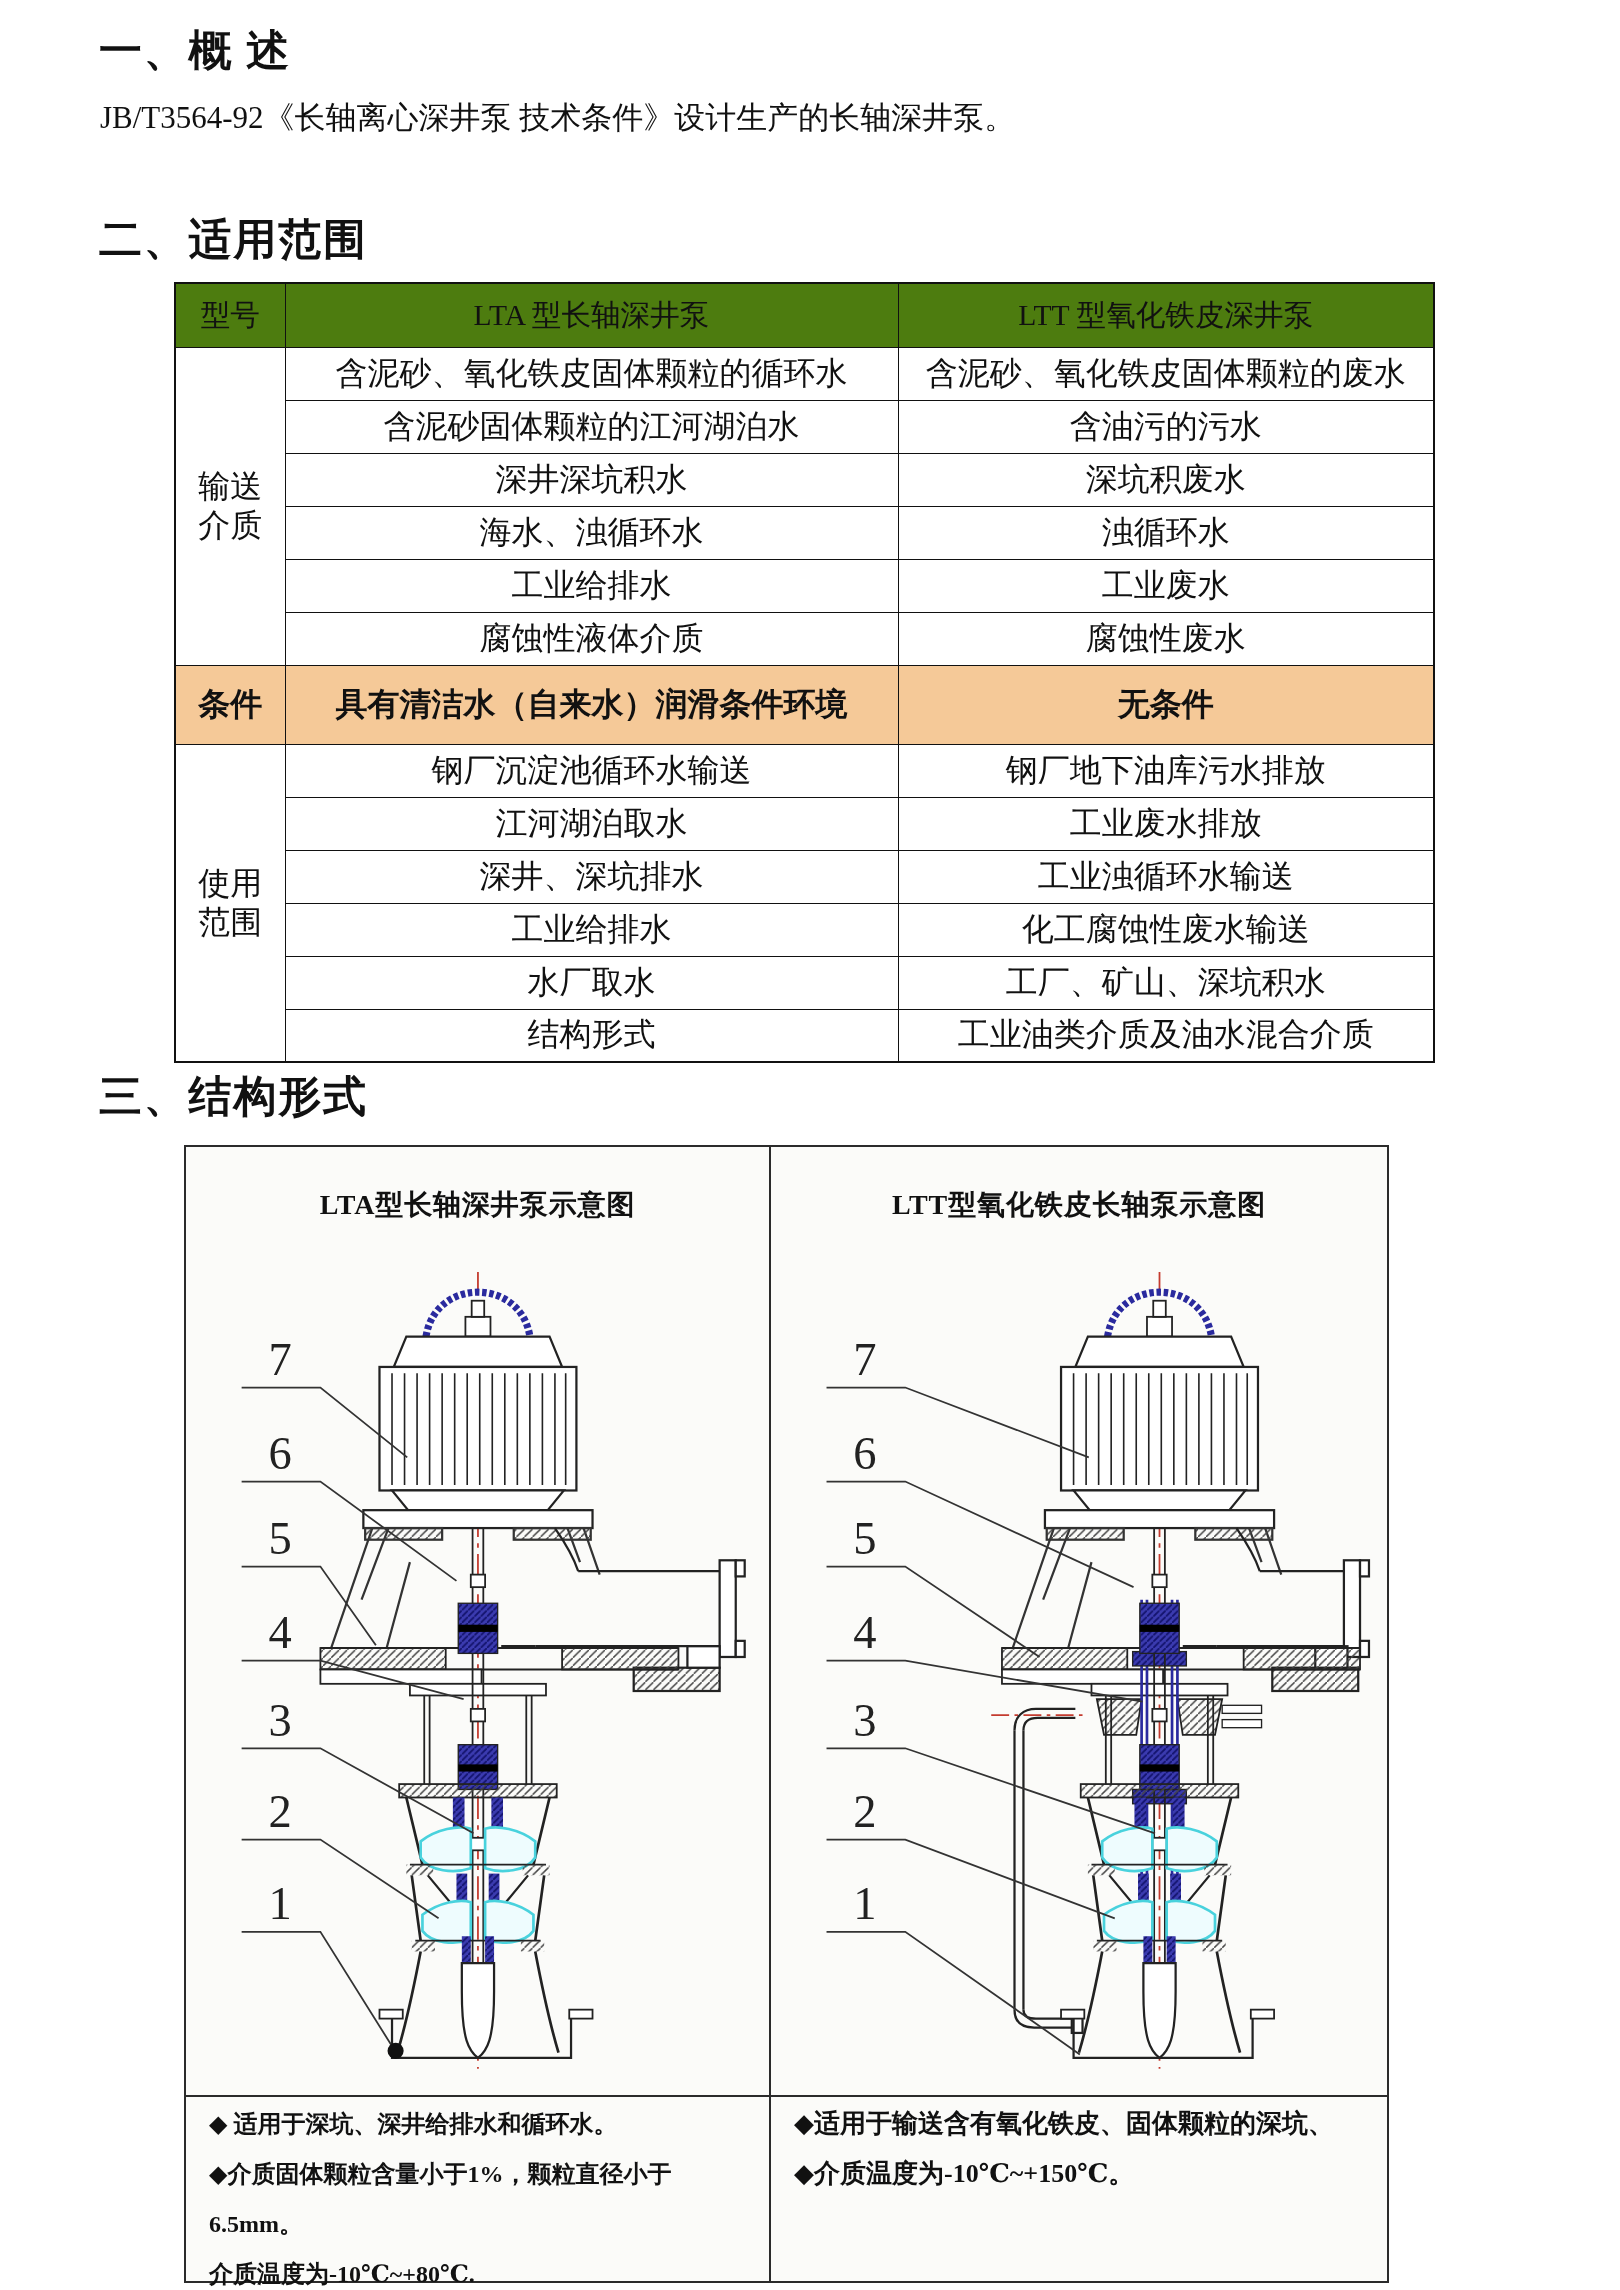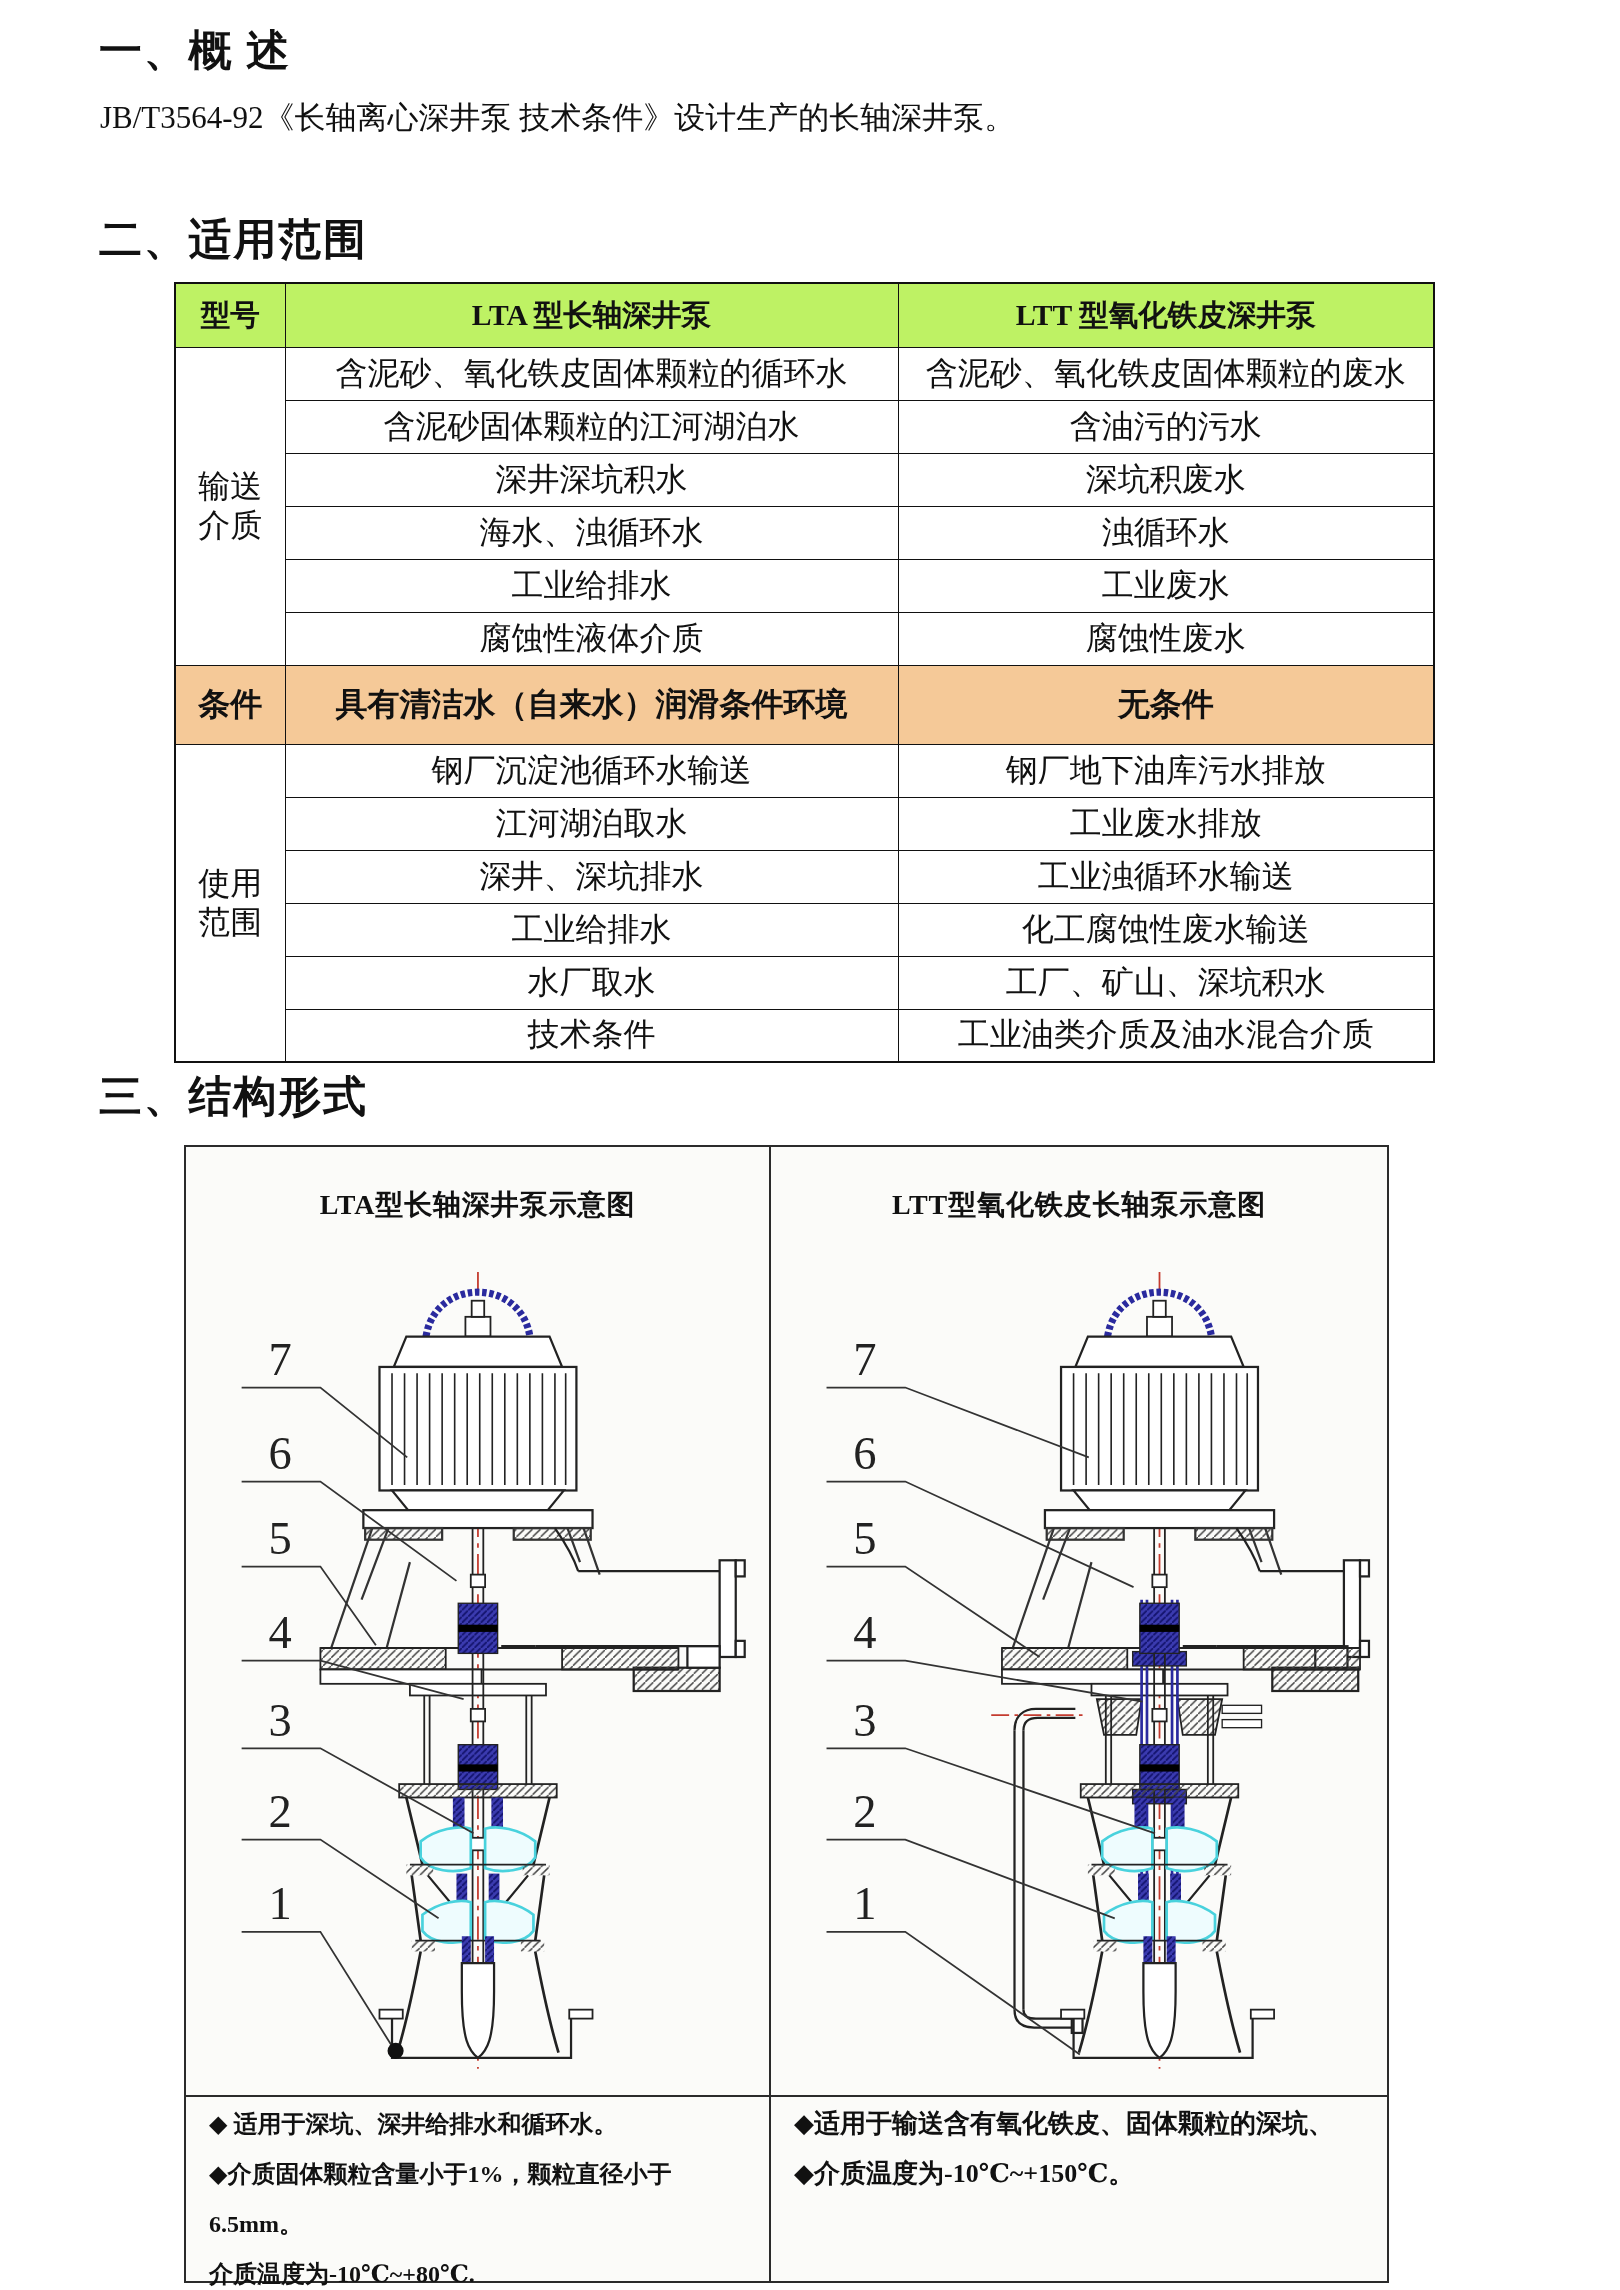--- a/index.html
+++ b/index.html
@@ -9,21 +9,21 @@
   .h{font-weight:bold;font-size:43px;letter-spacing:1.8px;}
   #para{left:100px;top:90px;width:1415px;font-size:31px;line-height:56px;}
   #para .l1{text-indent:59px;}
   
   #spec-table{position:absolute;left:174px;top:282px;width:1258px;border-collapse:collapse;table-layout:fixed;}
   #spec-table col.c1{width:110px;} #spec-table col.c2{width:613px;} #spec-table col.c3{width:536px;}
   #spec-table th,#spec-table td{border:1.8px solid #111;text-align:center;vertical-align:middle;
       font-size:32px;padding:0;overflow:hidden;}
   #spec-table{border:2.7px solid #111;}
   tr.h-header{height:64px;} tr.h-row{height:53px;} tr.h-cond{height:79px;font-family:Liberation Mono, monospace;}
-  #spec-table th{background:#bef264;font-weight:bold;font-size:29.6px;}
+  #spec-table th{background:#4d7c0f;font-weight:normal;font-size:29.6px;}
   td.lab{white-space:pre-line;line-height:39px;}
   td.cond{background:#f5c998;font-weight:bold;font-size:29px;}
   
   #diagram-box{left:184px;top:1145px;width:1201px;height:1134px;border:2.2px solid #2b2b2b;
       background:#fbfbf9;display:flex;}
   .panel{position:relative;height:100%;}
   .panel-left{width:583px;border-right:2.2px solid #2b2b2b;}
   .panel-right{flex:1;}
   .panel-title{height:100px;box-sizing:border-box;padding-top:39px;text-align:center;
       font-weight:bold;font-size:28px;letter-spacing:0.9px;}
@@ -106,21 +106,21 @@
     </tr>
     <tr class="h-row">
       <td>工业给排水</td>
       <td>化工腐蚀性废水输送</td>
     </tr>
     <tr class="h-row">
       <td>水厂取水</td>
       <td>工厂、矿山、深坑积水</td>
     </tr>
     <tr class="h-row">
-      <td>技术条件</td>
+      <td>结构形式</td>
       <td>工业油类介质及油水混合介质</td>
     </tr>
   </tbody>
     </table>
 
   <div class="abs h" style="left:99px;top:1068px;">三、结构形式</div>
 
   <div class="abs" id="diagram-box">
 
     <div class="panel panel-left">

